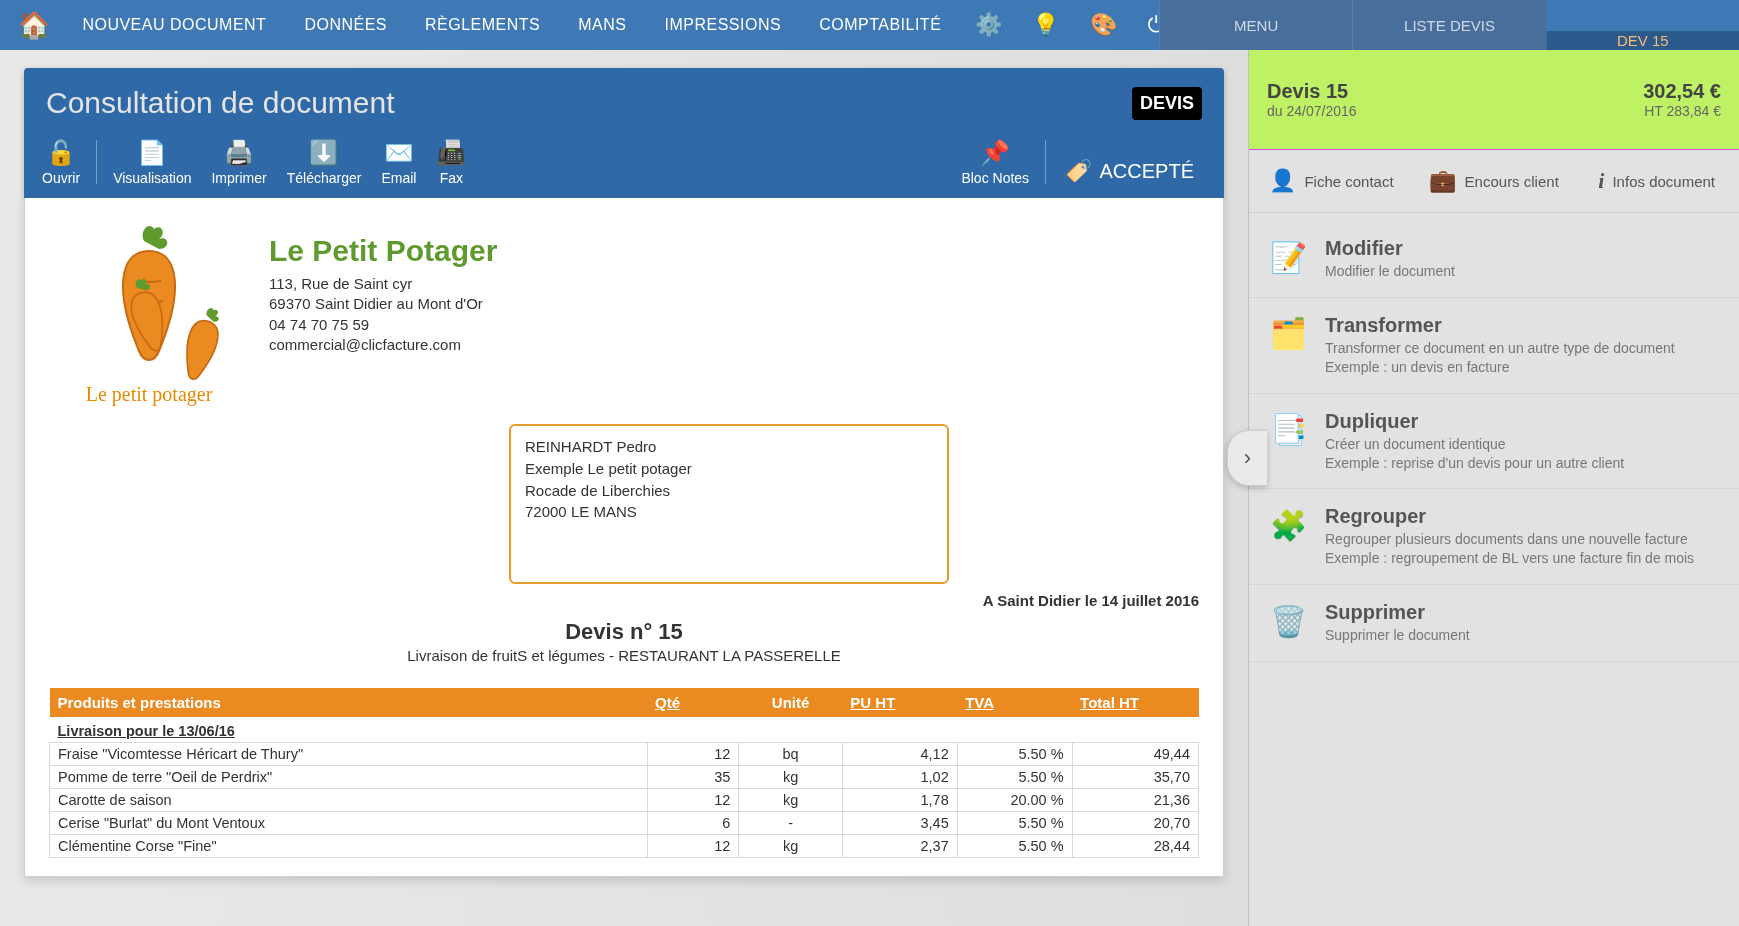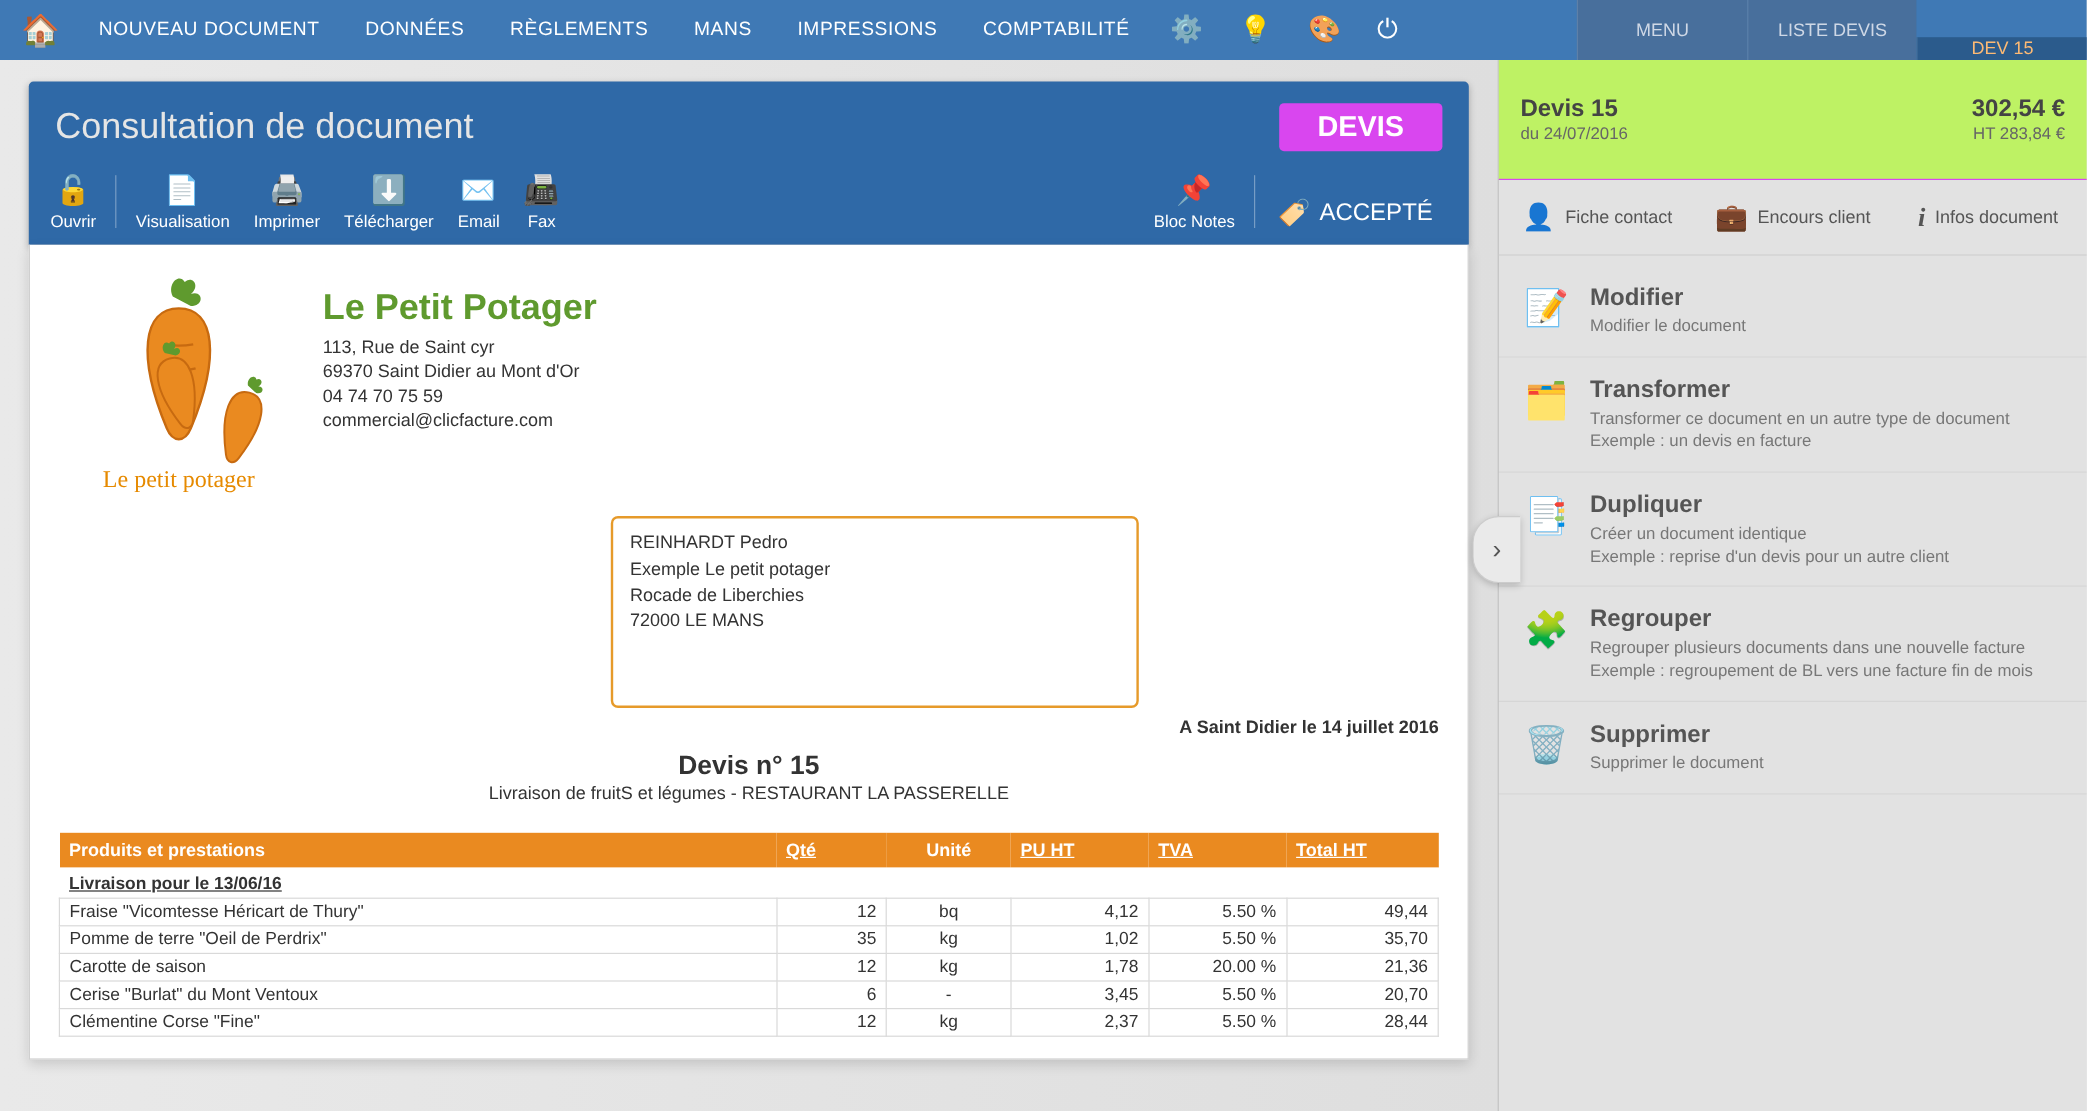--- a/index.html
+++ b/index.html
@@ -36,21 +36,21 @@
     white-space: nowrap;
   }
   .topnav .icon-btn { font-size: 22px; padding: 0 10px; cursor: pointer; }
   .spacer { flex: 1 1 auto; }
 
   
   .righttabs {
     position: absolute;
     right: 0;
     top: 0;
-    width: 425px;
+    width: 580px;
     height: 50px;
     display: flex;
   }
   .righttab {
     flex: 1;
     display: flex;
     align-items: center;
     justify-content: center;
     color: #fff;
     font-size: 15px;
@@ -95,25 +95,25 @@
     align-items: center;
     padding: 18px 22px 10px 22px;
   }
   .docheader .titlebar h1 {
     color: #e5e5e5;
     font-size: 30px;
     font-weight: 400;
   }
   .badge-devis {
     margin-left: auto;
-    background: #d946ef;
+    background: #000000;
     color: #fff;
-    padding: 6px 32px;
+    padding: 6px 8px;
     border-radius: 4px;
-    font-size: 24px;
+    font-size: 18px;
     font-weight: 600;
   }
   .toolbar {
     display: flex;
     align-items: flex-end;
     padding: 6px 8px 8px 8px;
   }
   .tool {
     display: flex;
     flex-direction: column;

